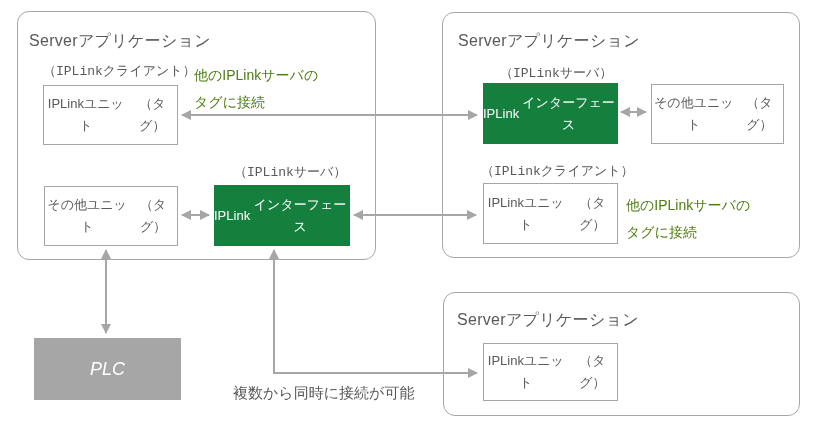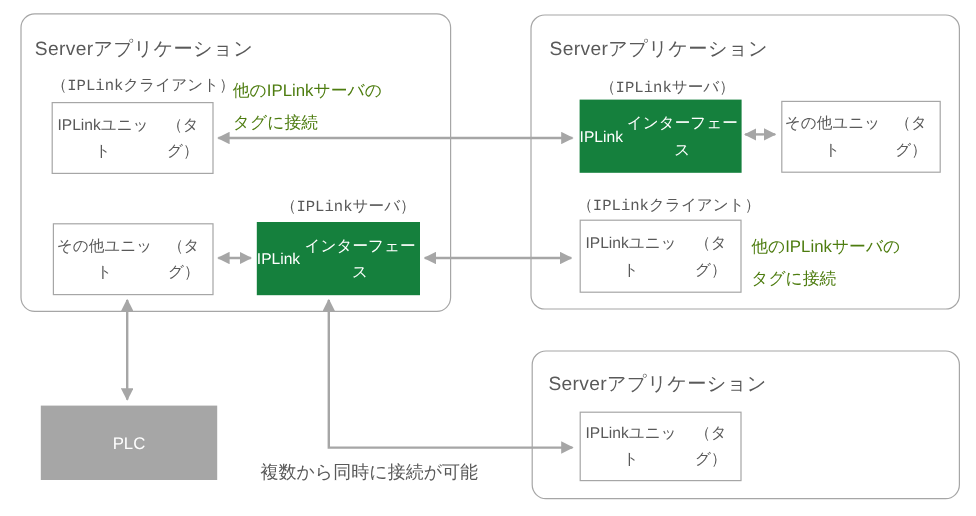--- a/index.html
+++ b/index.html
@@ -70,26 +70,27 @@
     position: absolute;
     left: 34px;
     top: 338px;
     width: 147px;
     height: 62px;
     background: #a6a6a6;
     color: #ffffff;
     display: flex;
     align-items: center;
     justify-content: center;
-    font-size: 14px;
+    font-size: 18px;
     z-index: 2;
+    font-style: italic;
   }
   .bottom-note {
     position: absolute;
-    left: 217px;
+    left: 233px;
     top: 384px;
     font-size: 15px;
     white-space: nowrap;
     color: #595959;
     z-index: 3;
   }
   .connectors {
     position: absolute;
     left: 0;
     top: 0;

